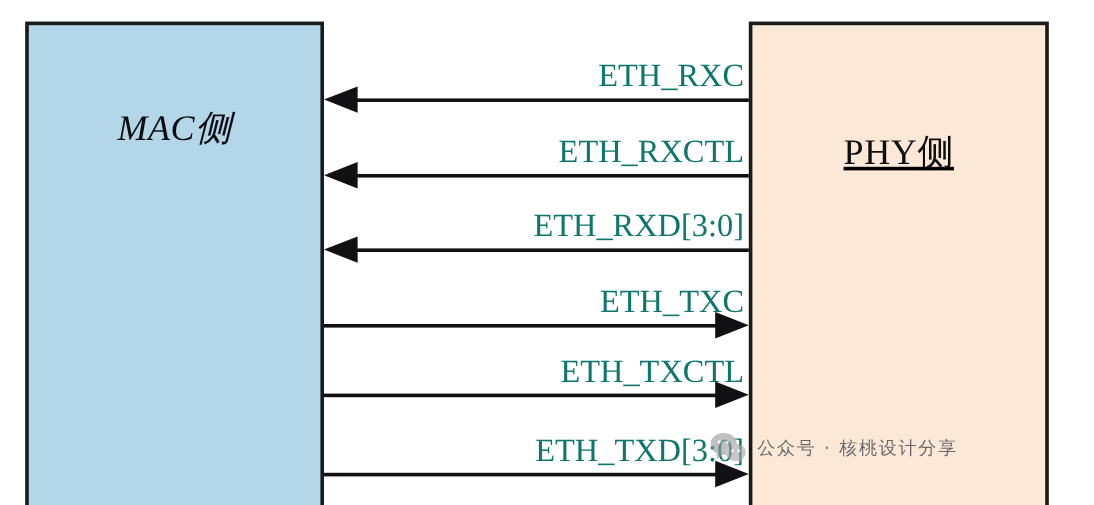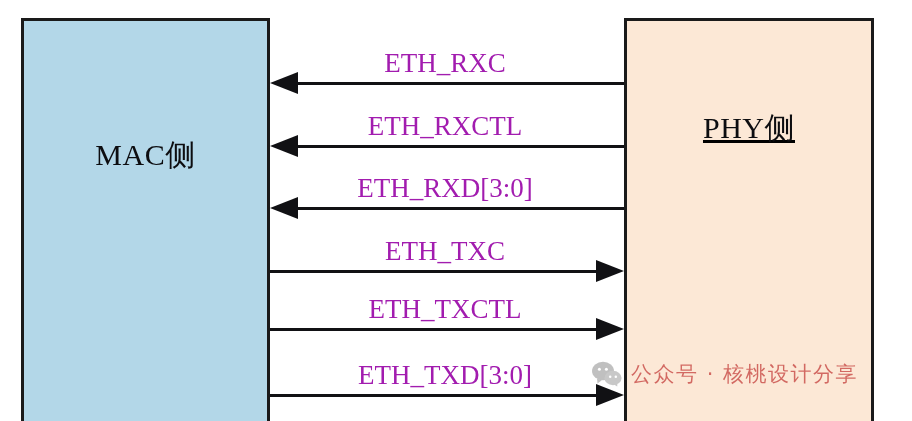--- a/index.html
+++ b/index.html
@@ -42,43 +42,44 @@
   }
   .block-label {
     font-size: 30px;
     line-height: 38px;
     color: #0d0d10;
     text-align: center;
     white-space: nowrap;
     letter-spacing: 0.5px;
   }
   #mac-block .block-label-wrap {
-    margin-top: 115px;
+    margin-top: 68px;
+    font-style: italic;
   }
   #phy-block .block-label-wrap {
     margin-top: 88px;
     text-decoration: underline;
   }
 
   
   .signal {
     position: absolute;
     left: 270px;
     width: 354px;
     height: 0;
   }
   .sig-label {
     position: absolute;
     left: 0;
     width: 350px;
     bottom: 4px;
-    text-align: center;
+    text-align: right;
     font-size: 27px;
     line-height: 30px;
-    color: #a21caf;
+    color: #0f766e;
     white-space: nowrap;
   }
 
   
   .shaft {
     position: absolute;
     height: 3px;
     background: #111114;
     top: 0;
   }
@@ -110,22 +111,22 @@
     left: 592px;
     top: 360px;
     display: flex;
     align-items: center;
     gap: 9px;
     opacity: 0.62;
     pointer-events: none;
   }
   #watermark .wm-text {
     font-family: "DejaVu Sans", "Liberation Sans", sans-serif;
-    font-size: 21px;
-    color: #b91c1c;
+    font-size: 15px;
+    color: #0f172a;
     white-space: nowrap;
     letter-spacing: 1.5px;
   }
   .wechat-ico { display: block; }
 </style>
 </head>
 <body>
 
 <div id="canvas">
 

